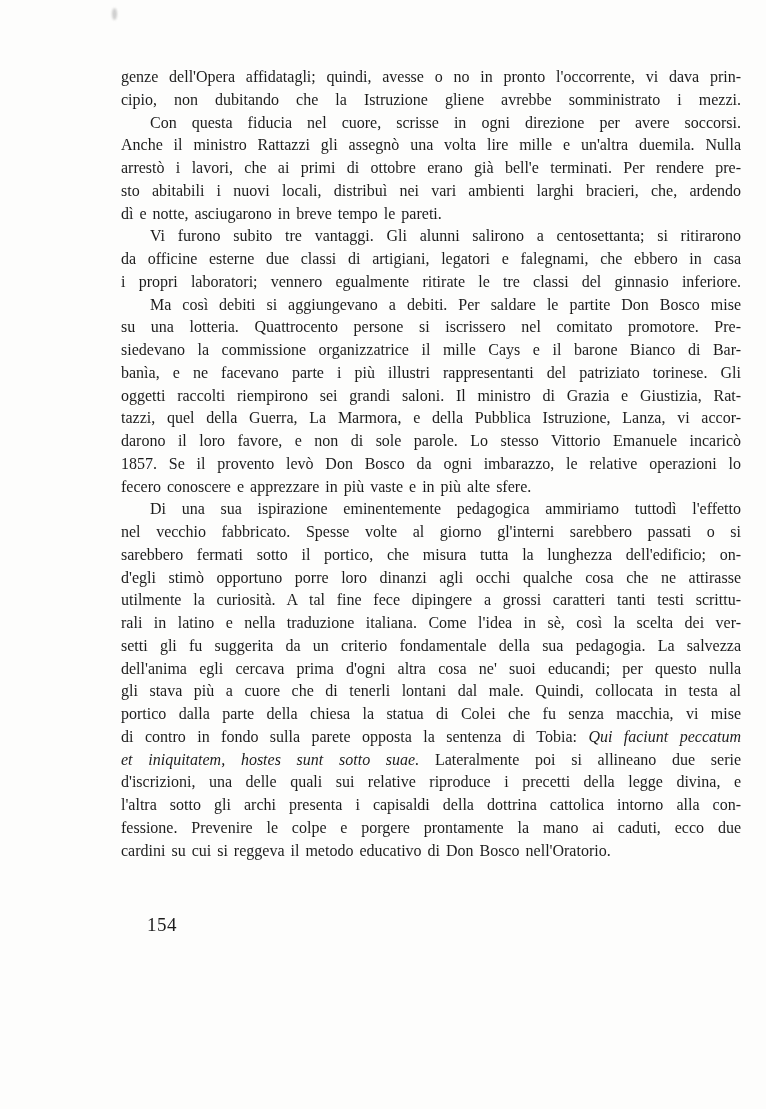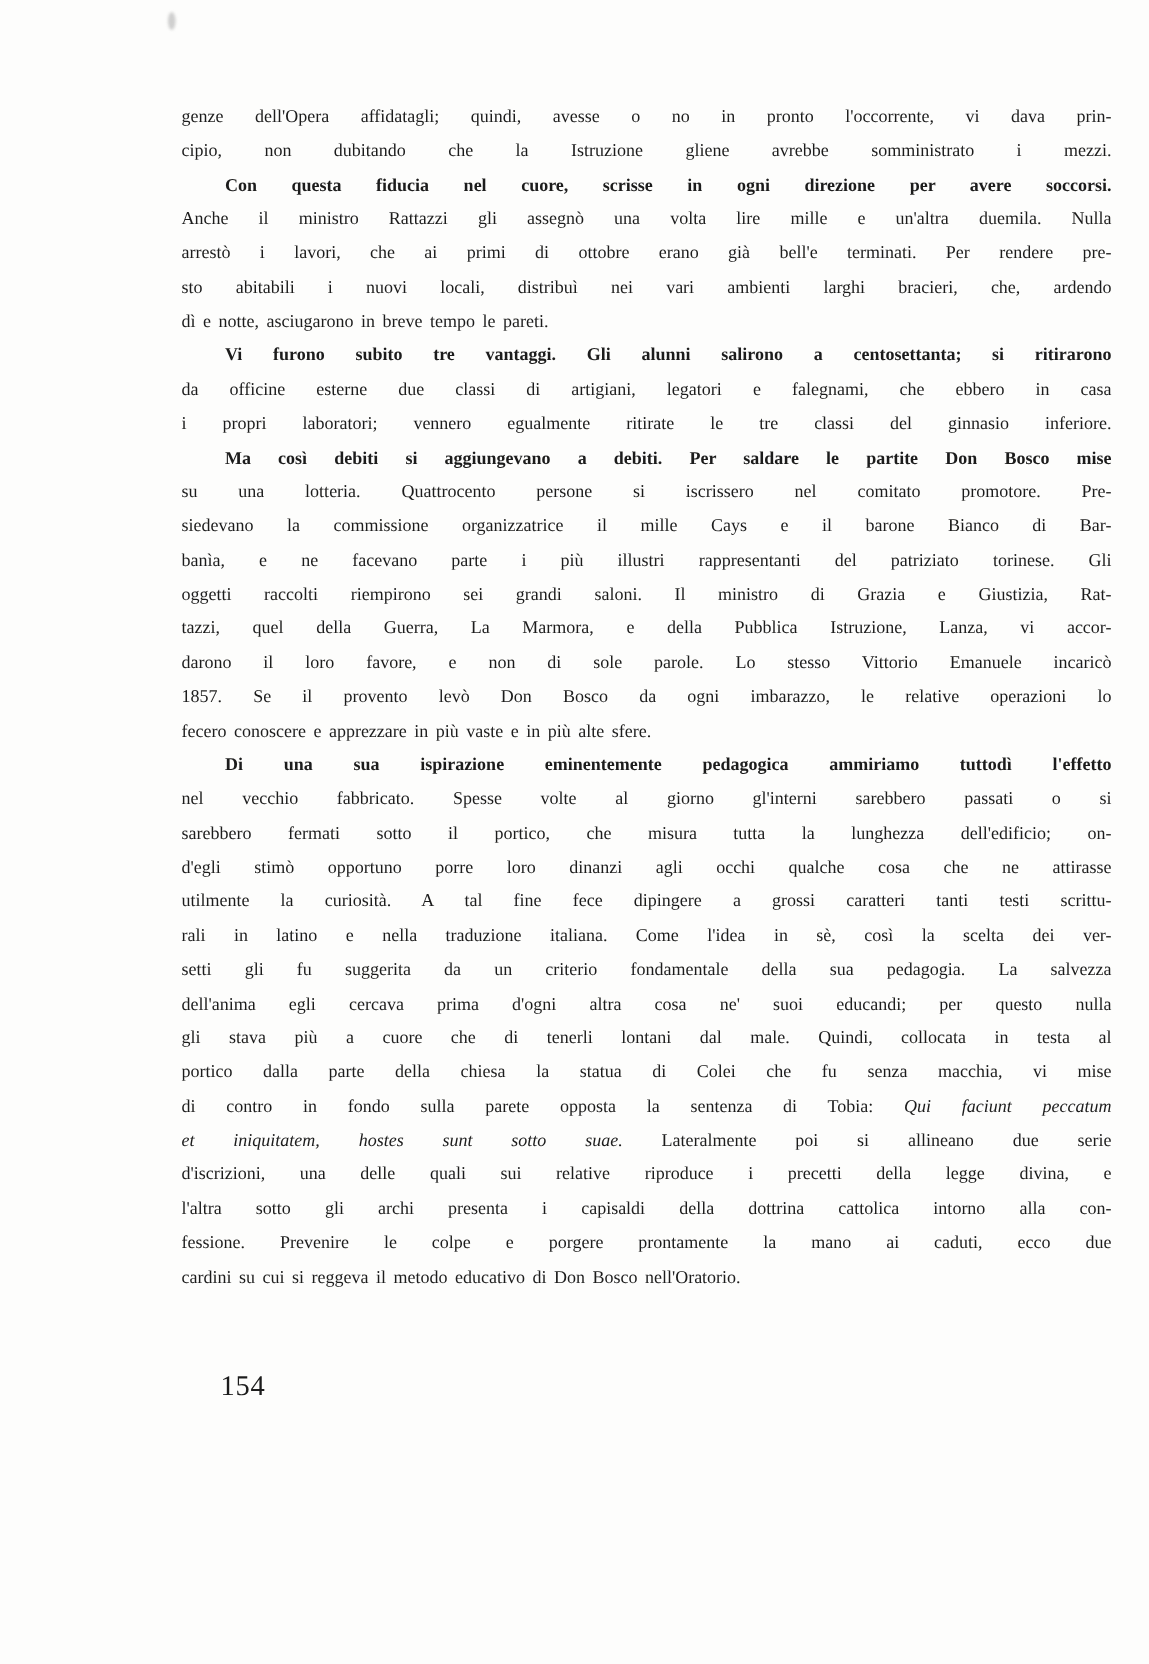--- a/index.html
+++ b/index.html
@@ -29,33 +29,32 @@
   .text-block {
     position: absolute;
     left: 121px;
     top: 66px;
     width: 620px;
   }
   .para { margin: 0; padding: 0; }
   .line {
     height: 22.75px;
     line-height: 22.75px;
-    font-size: 12px;
+    font-size: 16px;
     text-align: justify;
     text-align-last: justify;
     overflow: hidden;
     white-space: normal;
   }
   .line.nojust {
     text-align-last: left;
     word-spacing: 2px;
   }
   .line.indent {
     text-indent: 29px;
-    font-weight: bold;
   }
   .it { font-style: italic; }
   .page-number {
     position: absolute;
     left: 147px;
     top: 914px;
     font-size: 19px;
     letter-spacing: 0.5px;
     color: #1c1c1c;
     text-align: center;

